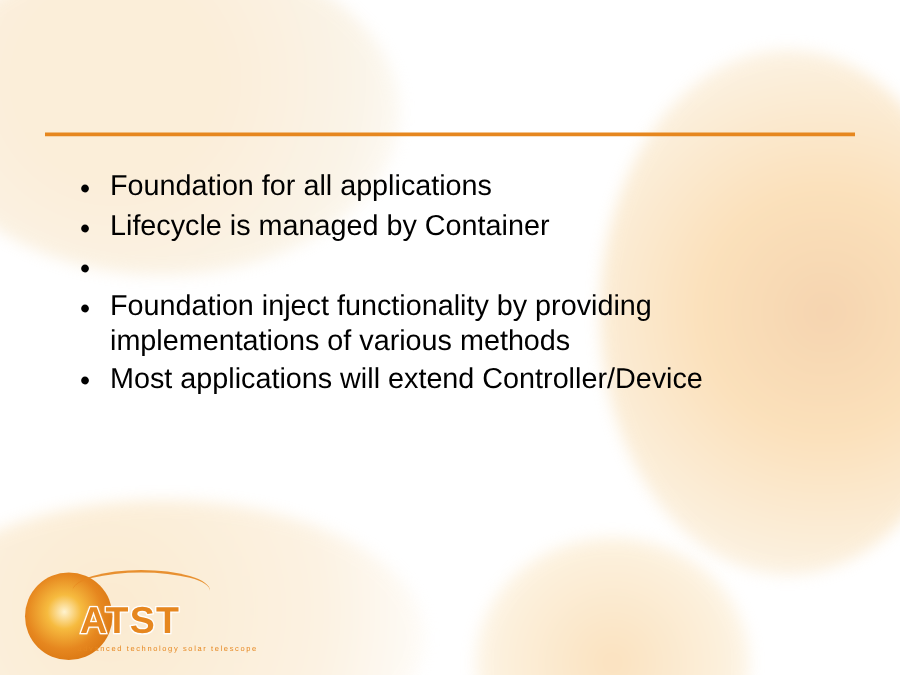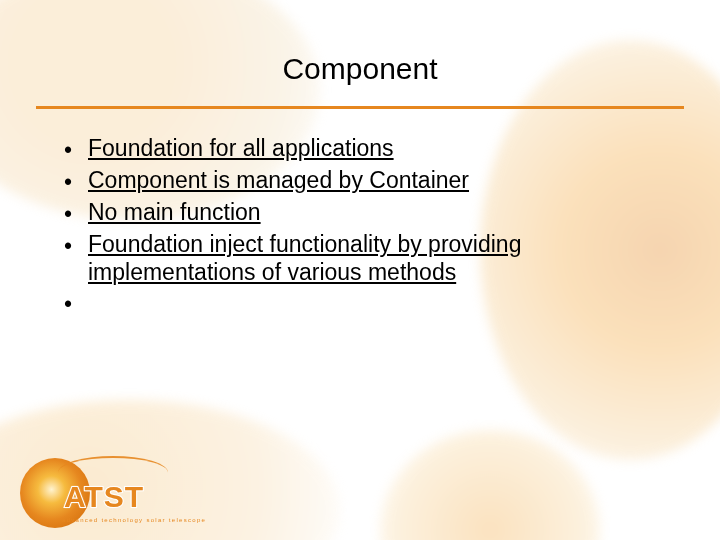--- a/index.html
+++ b/index.html
@@ -64,21 +64,20 @@
     margin-bottom: 2px;
   }
   .dot {
     width: 24px;
     flex: 0 0 24px;
     text-align: left;
     padding-top: 2px;
   }
   .txt {
     flex: 1 1 auto;
-    text-decoration: underline;
   }
 
   
   .logo-wrap {
     position: absolute;
     left: 24px;
     bottom: 6px;
     width: 176px;
     height: 78px;
   }
@@ -139,42 +138,41 @@
 </head>
 <body>
 
 <div class="slide">
 
   <div class="bg-blob blob1"></div>
   <div class="bg-blob blob2"></div>
   <div class="bg-blob blob3"></div>
   <div class="bg-blob blob4"></div>
 
-  <div class="title">Component</div>
   <div class="rule"></div>
 
   <div class="body">
     <div class="bullet-row">
       <div class="dot">•</div>
       <div class="txt">Foundation for all applications</div>
     </div>
     <div class="bullet-row">
       <div class="dot">•</div>
-      <div class="txt">Component is managed by Container</div>
+      <div class="txt">Lifecycle is managed by Container</div>
     </div>
     <div class="bullet-row">
       <div class="dot">•</div>
-      <div class="txt">No main function</div>
     </div>
     <div class="bullet-row">
       <div class="dot">•</div>
       <div class="txt">Foundation inject functionality by providing implementations of various methods</div>
     </div>
     <div class="bullet-row">
       <div class="dot">•</div>
+      <div class="txt">Most applications will extend Controller/Device</div>
     </div>
   </div>
 
   <div class="logo-wrap">
     <div class="sun"></div>
     <div class="arc"></div>
     <div class="atst">ATST</div>
     <div class="atst-inner">ATST</div>
     <div class="tagline">advanced technology solar telescope</div>
   </div>

